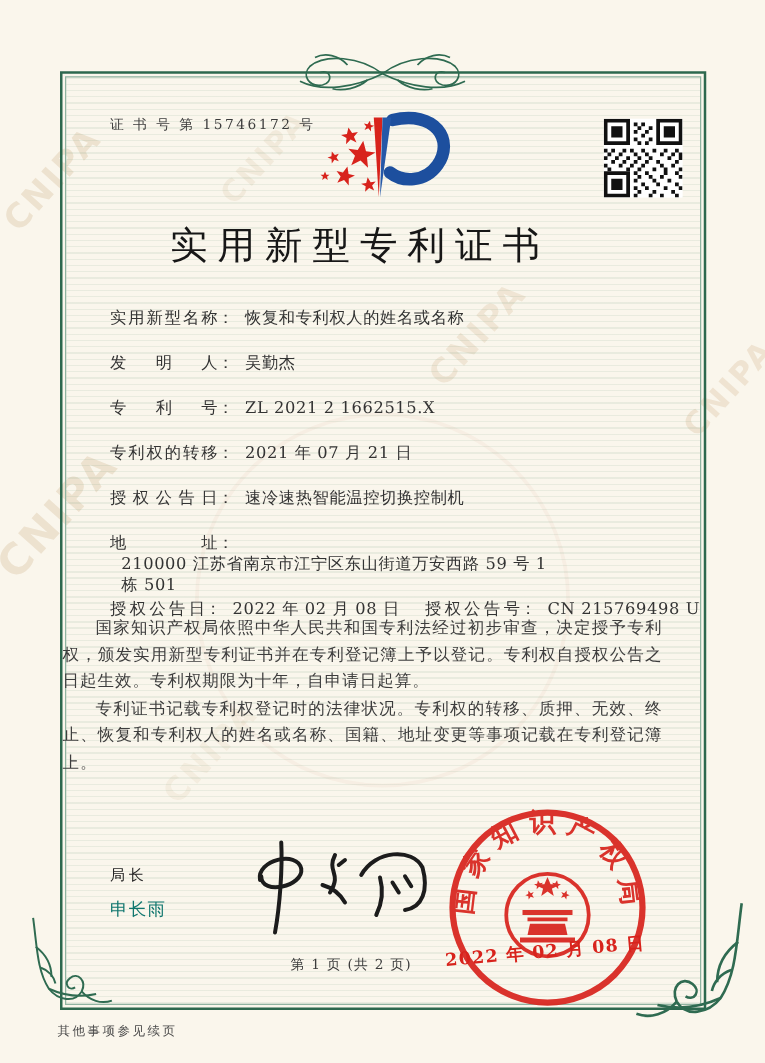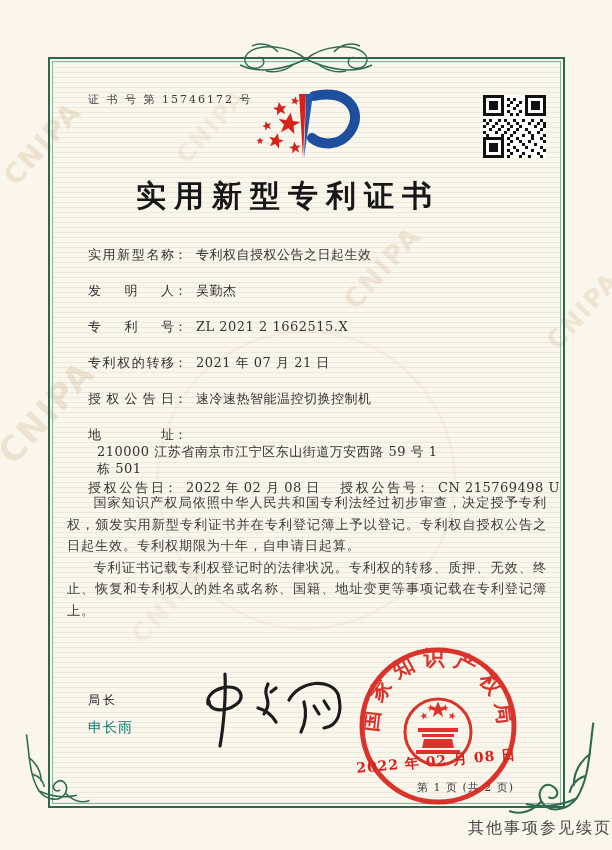--- a/index.html
+++ b/index.html
@@ -48,66 +48,66 @@
 
   
   .cert-no {
     position:absolute; left:88px; top:92px; font-size:11px; color:#3c3c3c;
     letter-spacing:2px;
   }
   .logo { position:absolute; left:250px; top:88px; width:122px; height:80px; }
   .qr   { position:absolute; left:483px; top:95px; width:63px; height:63px; background:#fff; padding:0; }
   .title {
     position:absolute; left:0; top:176px; width:576px; text-align:center;
-    font-size:30px; font-weight:bold; letter-spacing:8px; color:#171717;
+    font-size:30px; font-weight:normal; letter-spacing:8px; color:#171717;
   }
 
   
   .fields { position:absolute; left:88px; top:246px; width:452px; font-size:13px; color:#333; }
   .frow { margin-bottom:19px; line-height:17px; white-space:nowrap; }
   .frow.wrap { white-space:normal; margin-bottom:2px; }
   .f-label {
     display:inline-block; width:86px; text-align:justify; text-align-last:justify;
     vertical-align:top; letter-spacing:0;
   }
   .f-label.short { width:76px; }
   .f-colon { vertical-align:top; }
   .f-value { margin-left:9px; letter-spacing:.5px; vertical-align:top; }
   .f-value.block { display:inline-block; width:348px; }
   .pair2 { margin-left:16px; }
 
   
   .bodytext {
-    position:absolute; left:67px; top:492px; width:480px;
+    position:absolute; left:50px; top:492px; width:480px;
     font-size:13.2px; line-height:21.5px; text-align:justify;
     letter-spacing:.8px; color:#3d3d3d;
   }
   .bodytext p { text-indent:2em; }
 
   
   .sig-title { position:absolute; left:88px; top:692px; font-size:12px; letter-spacing:3px; color:#222; }
   .sig-name  { position:absolute; left:88px; top:719px; font-size:14px; letter-spacing:1px; color:#0f766e; }
   .sig-hand  { position:absolute; left:192px; top:668px; width:158px; height:86px; }
 
   
   .seal { position:absolute; left:352px; top:640px; width:172px; height:172px; z-index:5; }
   .seal-date {
     position:absolute; left:356px; top:752px; width:180px; z-index:6;
     color:#d8231c; font-size:14px; font-weight:bold; letter-spacing:1px;
     transform:rotate(-5deg); text-align:left;
   }
 
   
   .page-no {
-    position:absolute; left:48px; top:780px; width:466px; text-align:right;
+    position:absolute; left:48px; top:764px; width:466px; text-align:center;
     font-size:11px; letter-spacing:1px; color:#3c3c3c; z-index:4;
   }
   .foot-note {
-    position:absolute; left:0; top:818px; width:612px; text-align:right;
-    font-size:16px; letter-spacing:2px; color:#4a4a4a;
+    position:absolute; left:0; top:818px; width:612px; text-align:left;
+    font-size:10px; letter-spacing:2px; color:#4a4a4a;padding-left:46px;
   }
 </style>
 </head>
 <body>
 
 <div class="page">
 
   <svg width="0" height="0" style="position:absolute" aria-hidden="true">
     <defs>
       <path id="star" d="M0,-10 L2.9,-3.1 9.5,-3.1 4.2,1.2 5.9,8.1 0,3.8 -5.9,8.1 -4.2,1.2 -9.5,-3.1 -2.9,-3.1 Z"></path>
@@ -194,21 +194,21 @@
       M24,54h3v3h-3z M33,54h3v3h-3z M48,54h3v3h-3z M60,54h3v3h-3z
       M27,57h3v3h-3z M39,57h3v3h-3z M54,57h3v3h-3z
       M24,60h3v3h-3z M36,60h3v3h-3z M45,60h3v3h-3z M57,60h3v3h-3z"></path>
     </g>
   </svg>
 
   <div class="title">实用新型专利证书</div>
 
   <div class="fields">
     <div class="frow">
-      <span class="f-label">实用新型名称</span><span class="f-colon">：</span><span class="f-value">专利权自授权公告之日起生效</span>
+      <span class="f-label">实用新型名称</span><span class="f-colon">：</span><span class="f-value">恢复和专利权人的姓名或名称</span>
     </div>
     <div class="frow">
       <span class="f-label">发明人</span><span class="f-colon">：</span><span class="f-value">吴勤杰</span>
     </div>
     <div class="frow">
       <span class="f-label">专利号</span><span class="f-colon">：</span><span class="f-value">ZL 2021 2 1662515.X</span>
     </div>
     <div class="frow">
       <span class="f-label">专利权的转移</span><span class="f-colon">：</span><span class="f-value">2021 年 07 月 21 日</span>
     </div>

